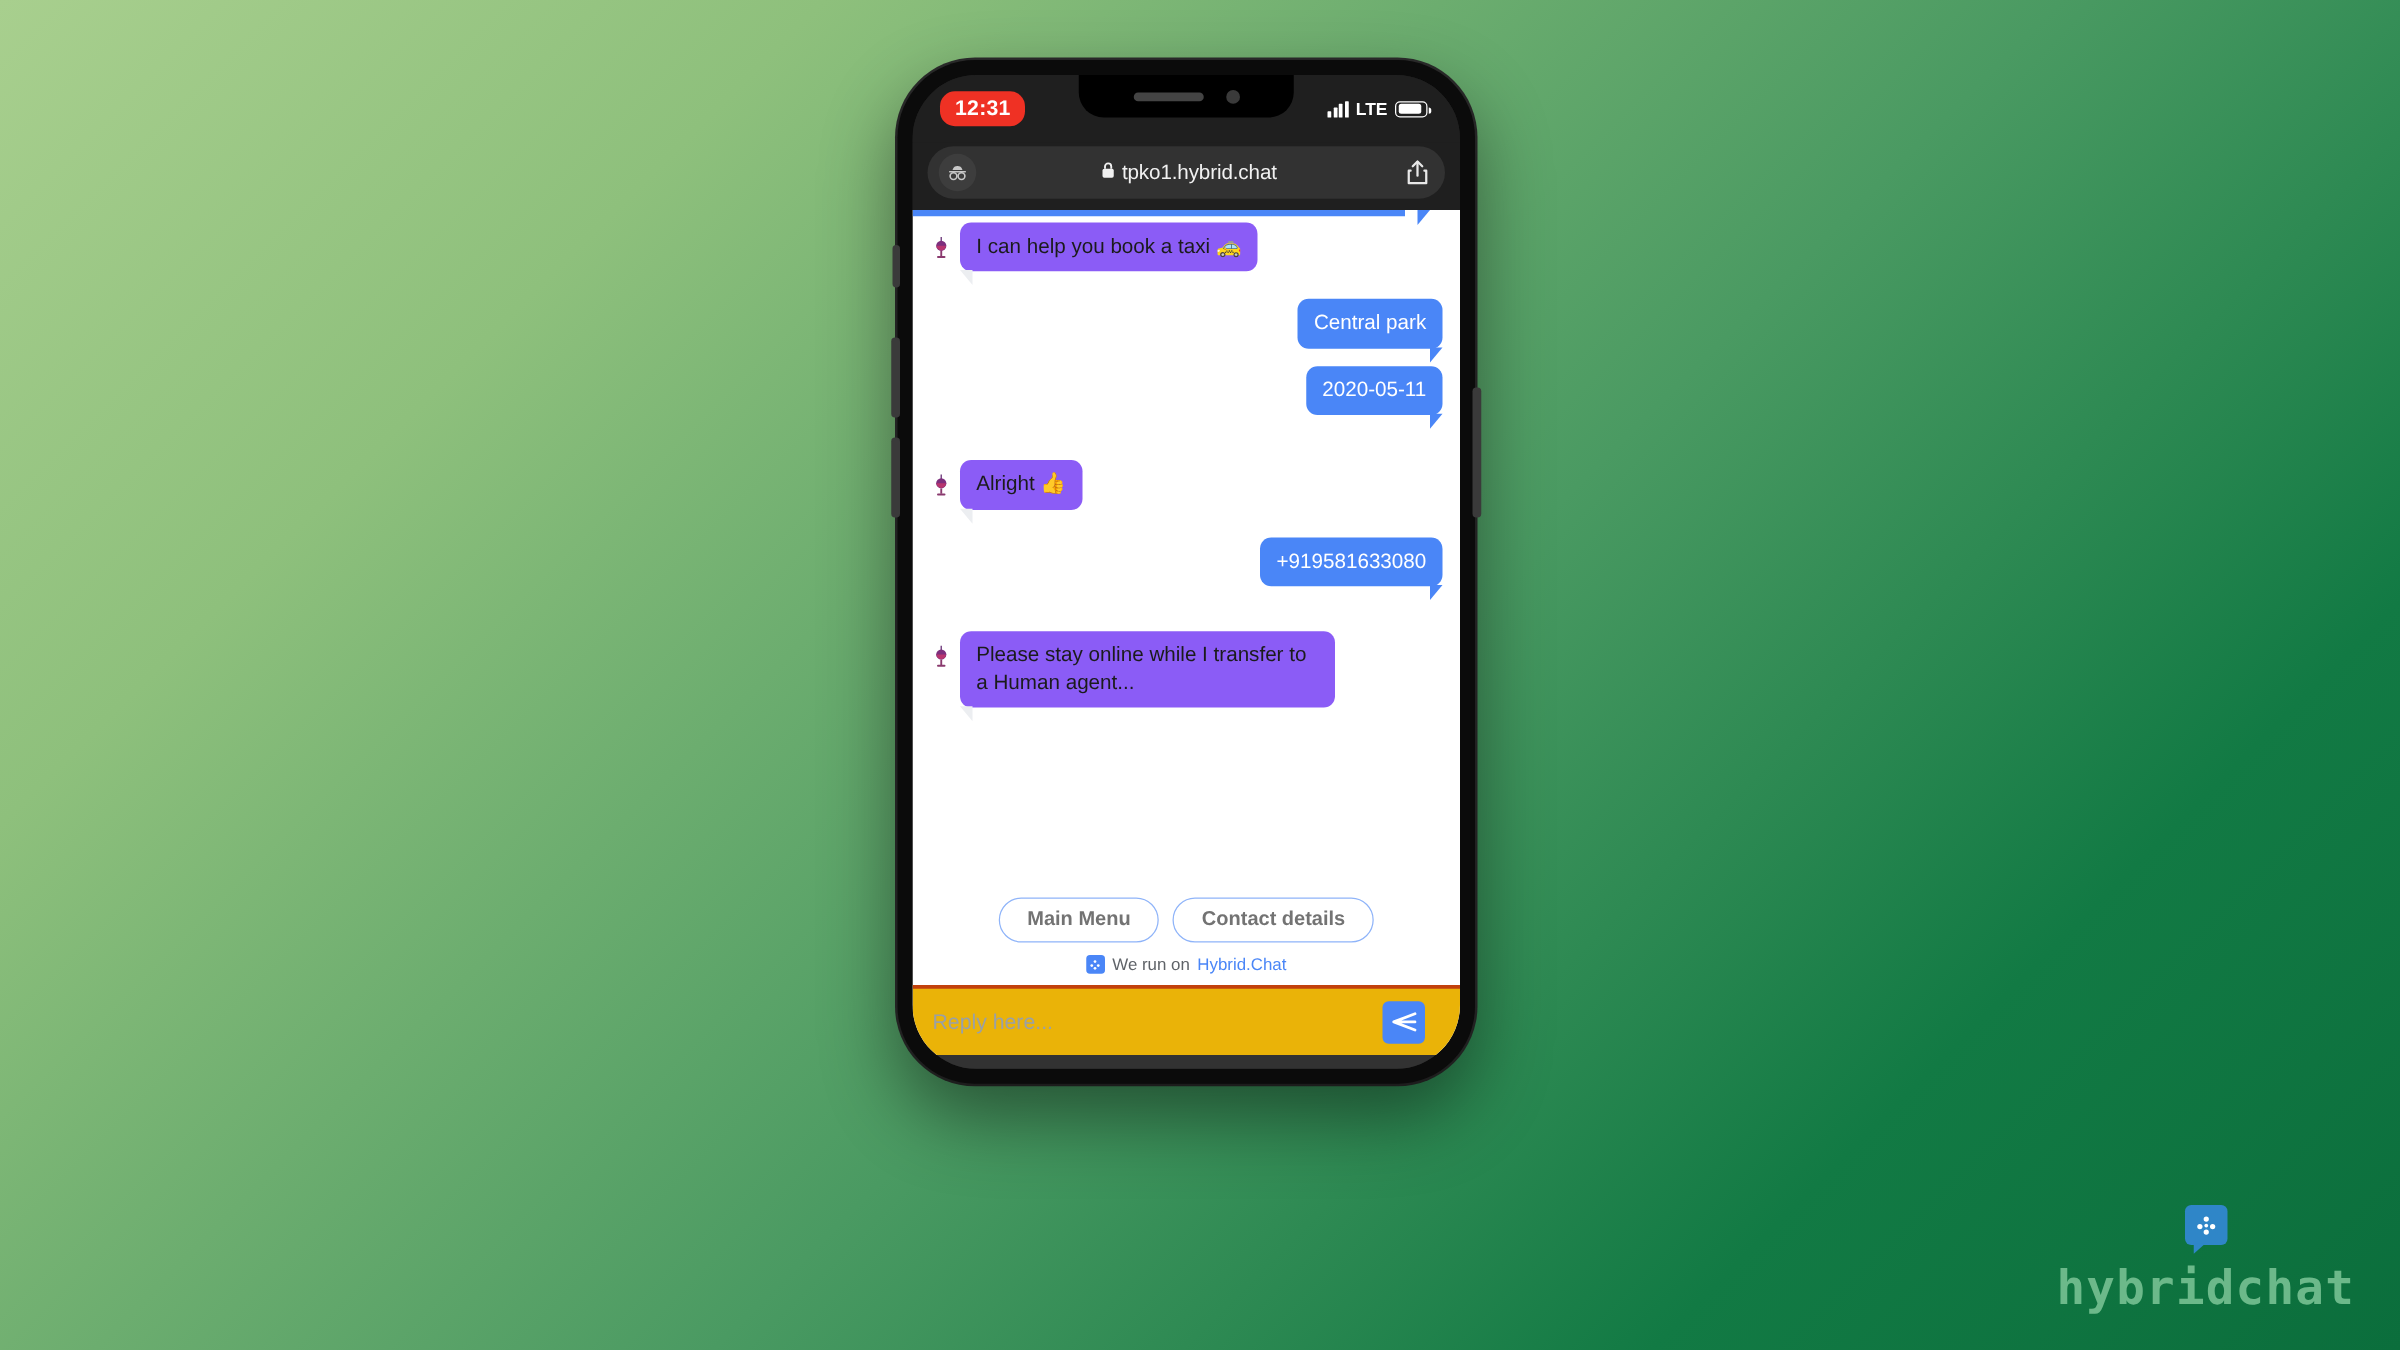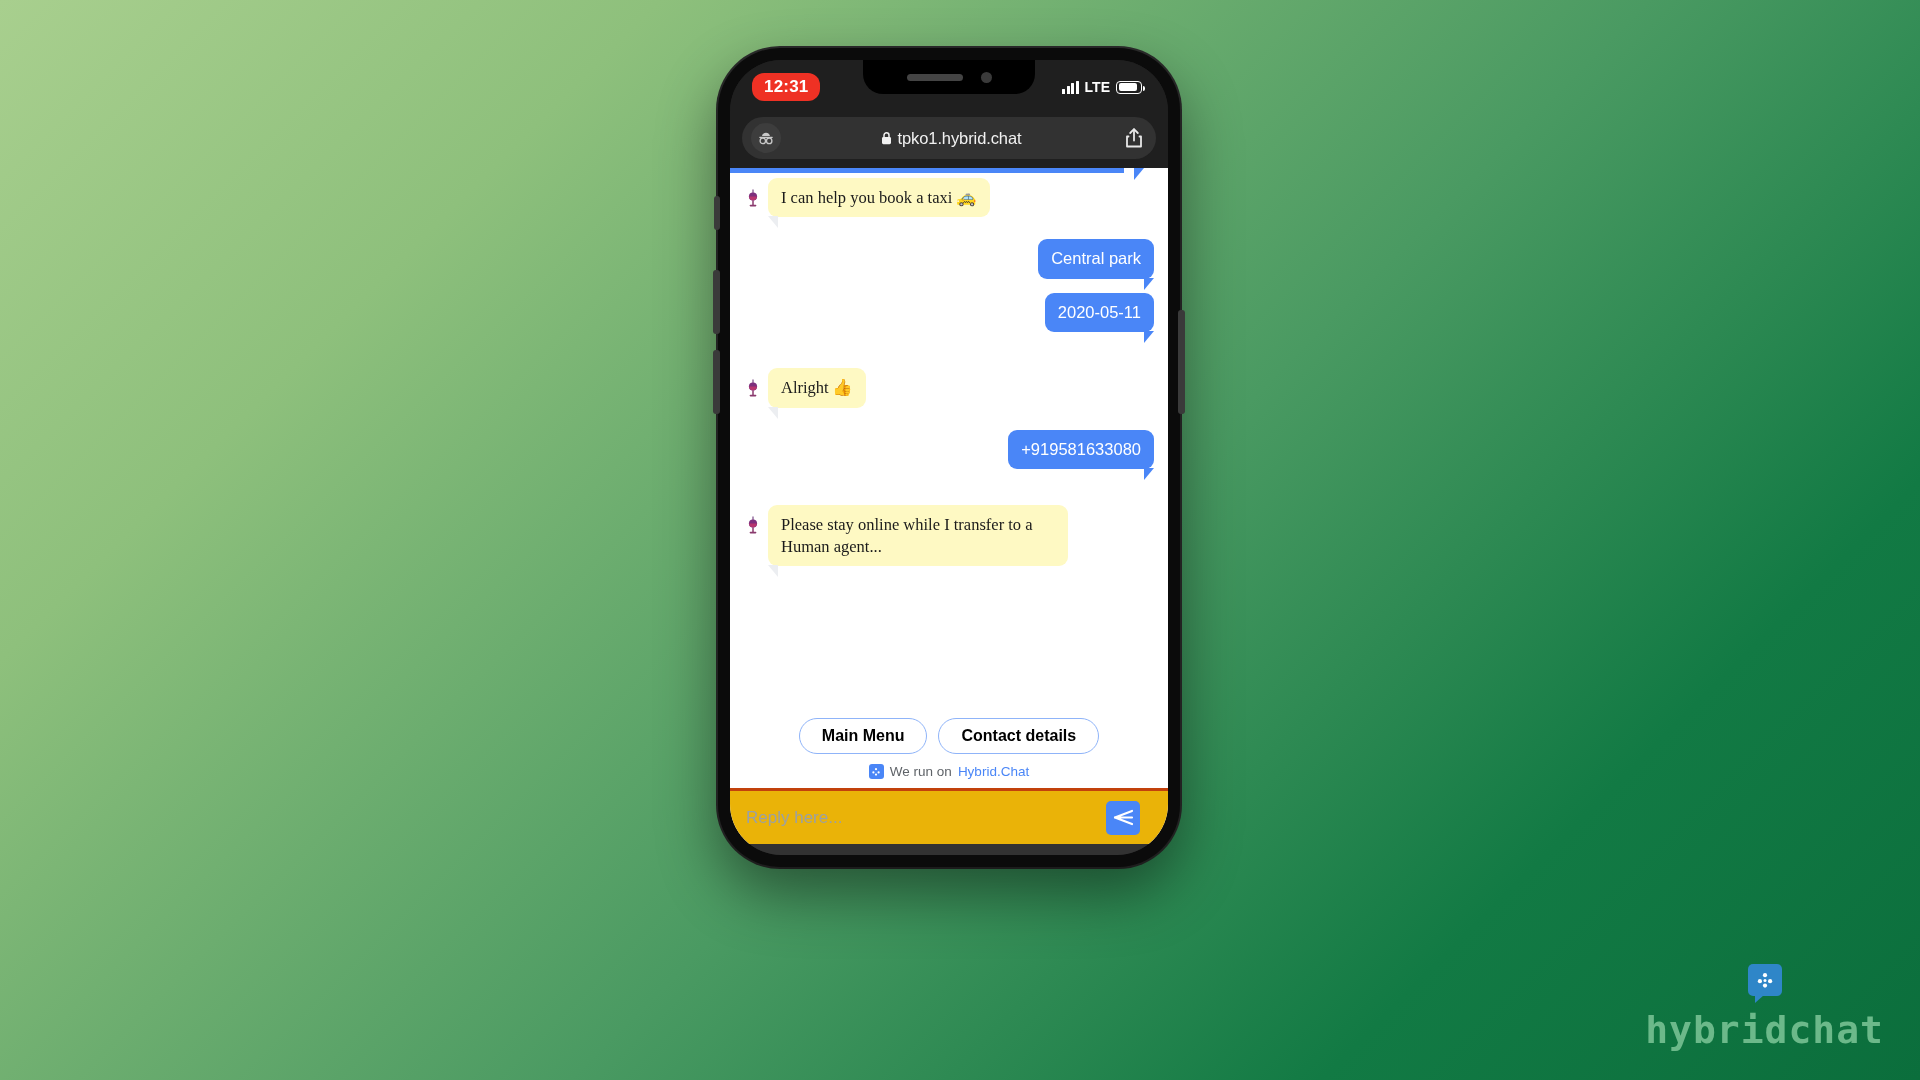--- a/index.html
+++ b/index.html
@@ -102,21 +102,21 @@
     width: 30px; height: 30px; border-radius: 50%;
     background: #3d3d3d;
     display: flex; align-items: center; justify-content: center;
     flex: 0 0 auto;
   }
   #url-text {
     flex: 1;
     text-align: center;
     color: #f1f1f1;
     font-size: 16.5px;
-    display: flex; align-items: center; justify-content: center; gap: 6px;
+    display: flex; justify-content: center; gap: 6px;
     letter-spacing: -.1px;
   }
   #share-btn { width: 26px; flex: 0 0 auto; display:flex; align-items:center; justify-content:center; }
 
   
   #webview {
     background: #fff;
     height: 676px;
     display: flex; flex-direction: column;
     position: relative;
@@ -152,21 +152,21 @@
   }
   .bubble {
     max-width: 300px;
     border-radius: 9px;
     padding: 9px 13px;
     font-size: 16.5px;
     line-height: 1.30;
     position: relative;
     word-wrap: break-word;
   }
-  .bubble.bot  { background: #fef9c3; color: #1b1b1b; font-family: Liberation Serif, serif; }
+  .bubble.bot  { background: #8b5cf6; color: #1b1b1b; }
   .bubble.user { background: #4a86f7; color: #fff; }
   .bubble.bot::after {
     content:''; position:absolute; left:0; bottom:-11px;
     width:0;height:0;
     border-top: 12px solid #eceef1;
     border-left: 10px solid transparent;
   }
   .bubble.user::after {
     content:''; position:absolute; right:0; bottom:-11px;
     width:0;height:0;
@@ -177,21 +177,21 @@
   .gap-md { margin-bottom: 14px; }
   .gap-xl { margin-bottom: 36px; }
 
   
   #quick-replies {
     display: flex; justify-content: center; gap: 11px;
     padding: 6px 0 10px;
   }
   .qr-btn {
     border: 1.5px solid #8fb4f9;
-    color: #000000;
+    color: #737373;
     background: #fff;
     font-size: 16px; font-weight: 700;
     border-radius: 20px;
     padding: 8px 22px;
     cursor: pointer;
     white-space: nowrap;
   }
   #run-on {
     display:flex; align-items:center; justify-content:center; gap:6px;
     font-size: 13.5px; color:#5f6368;

